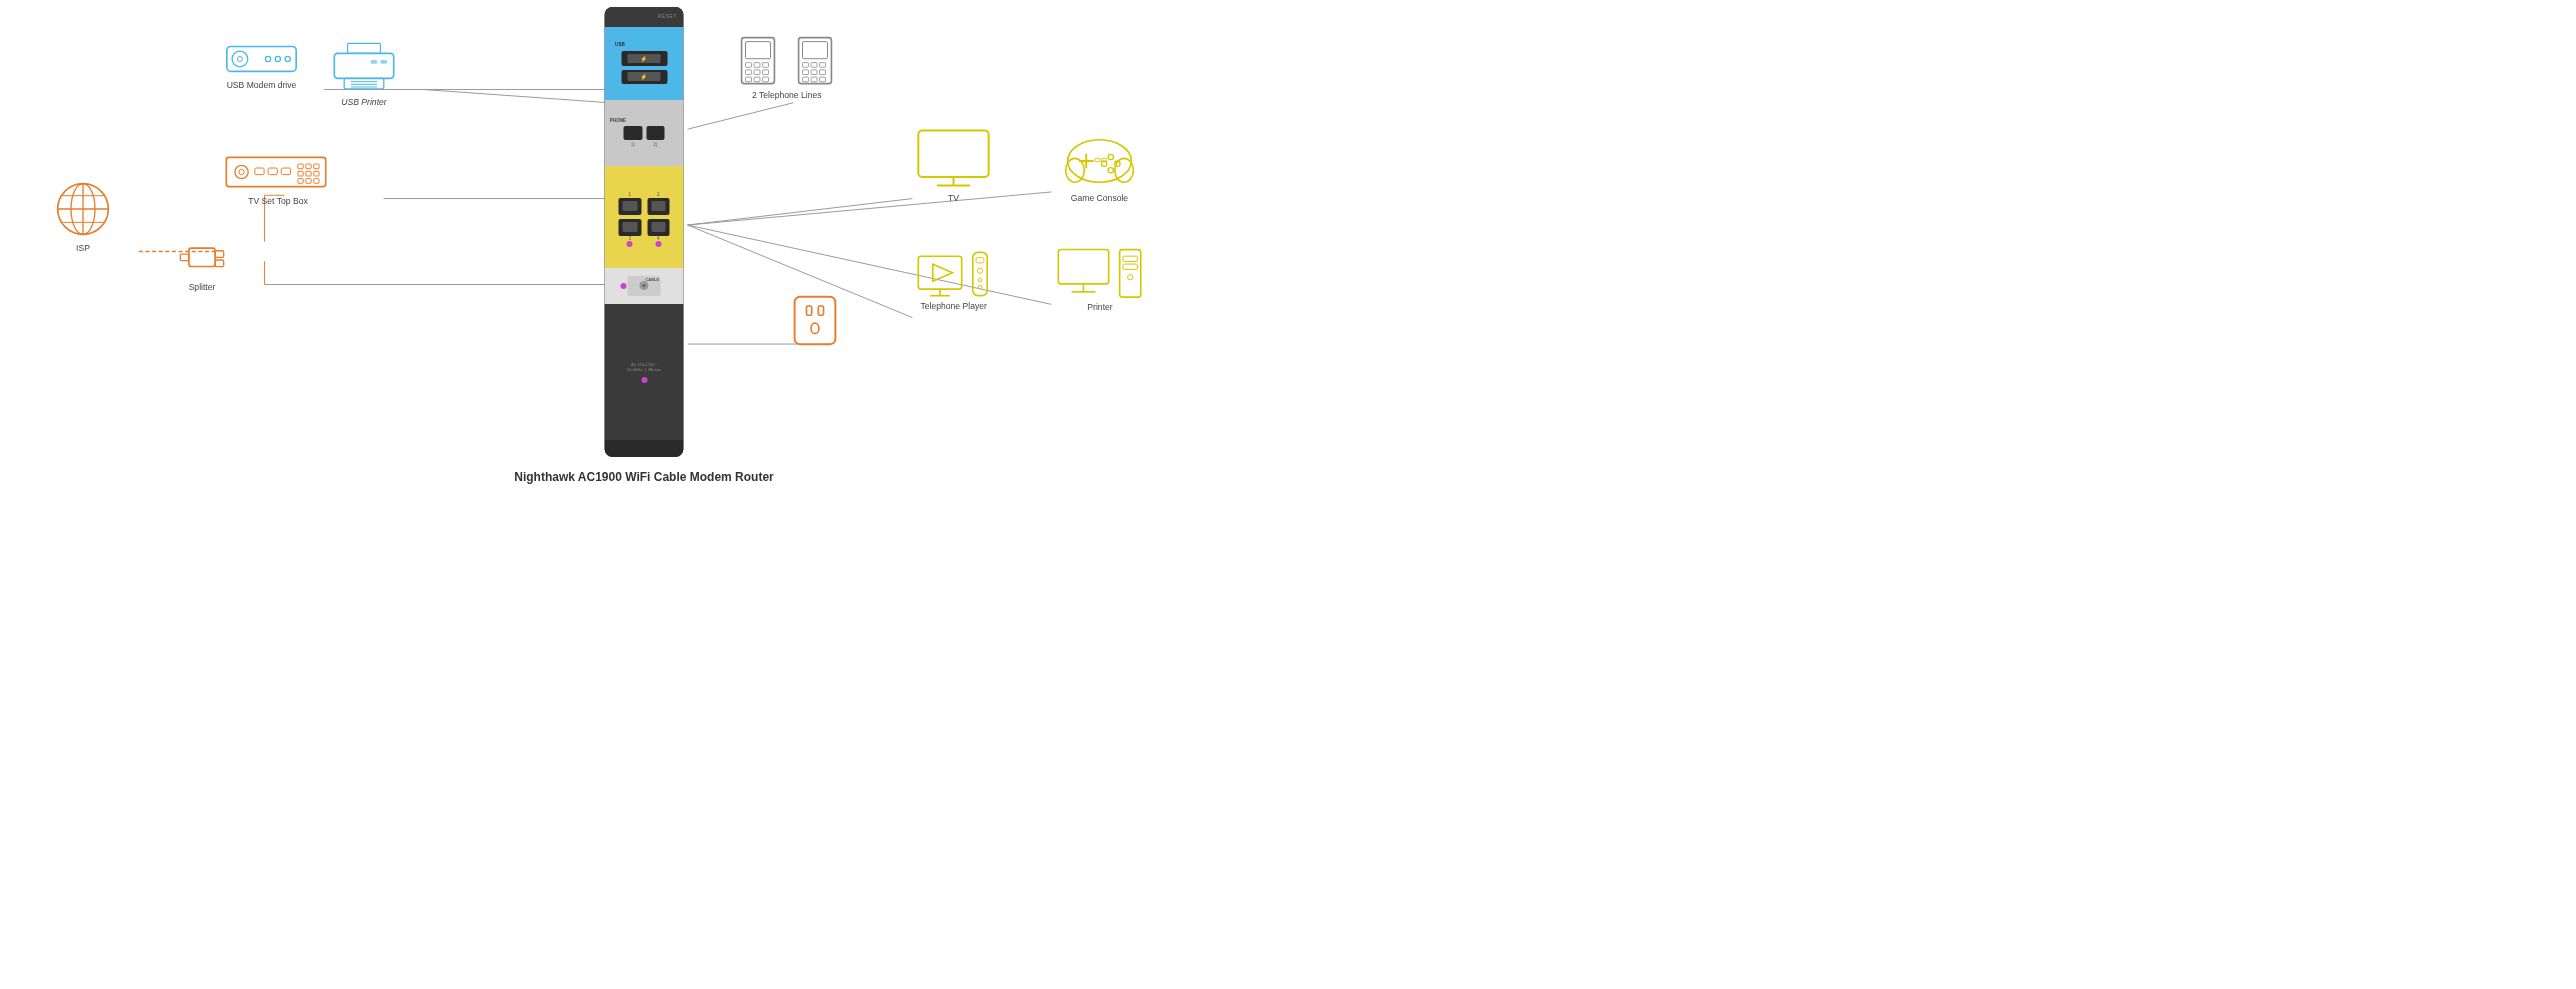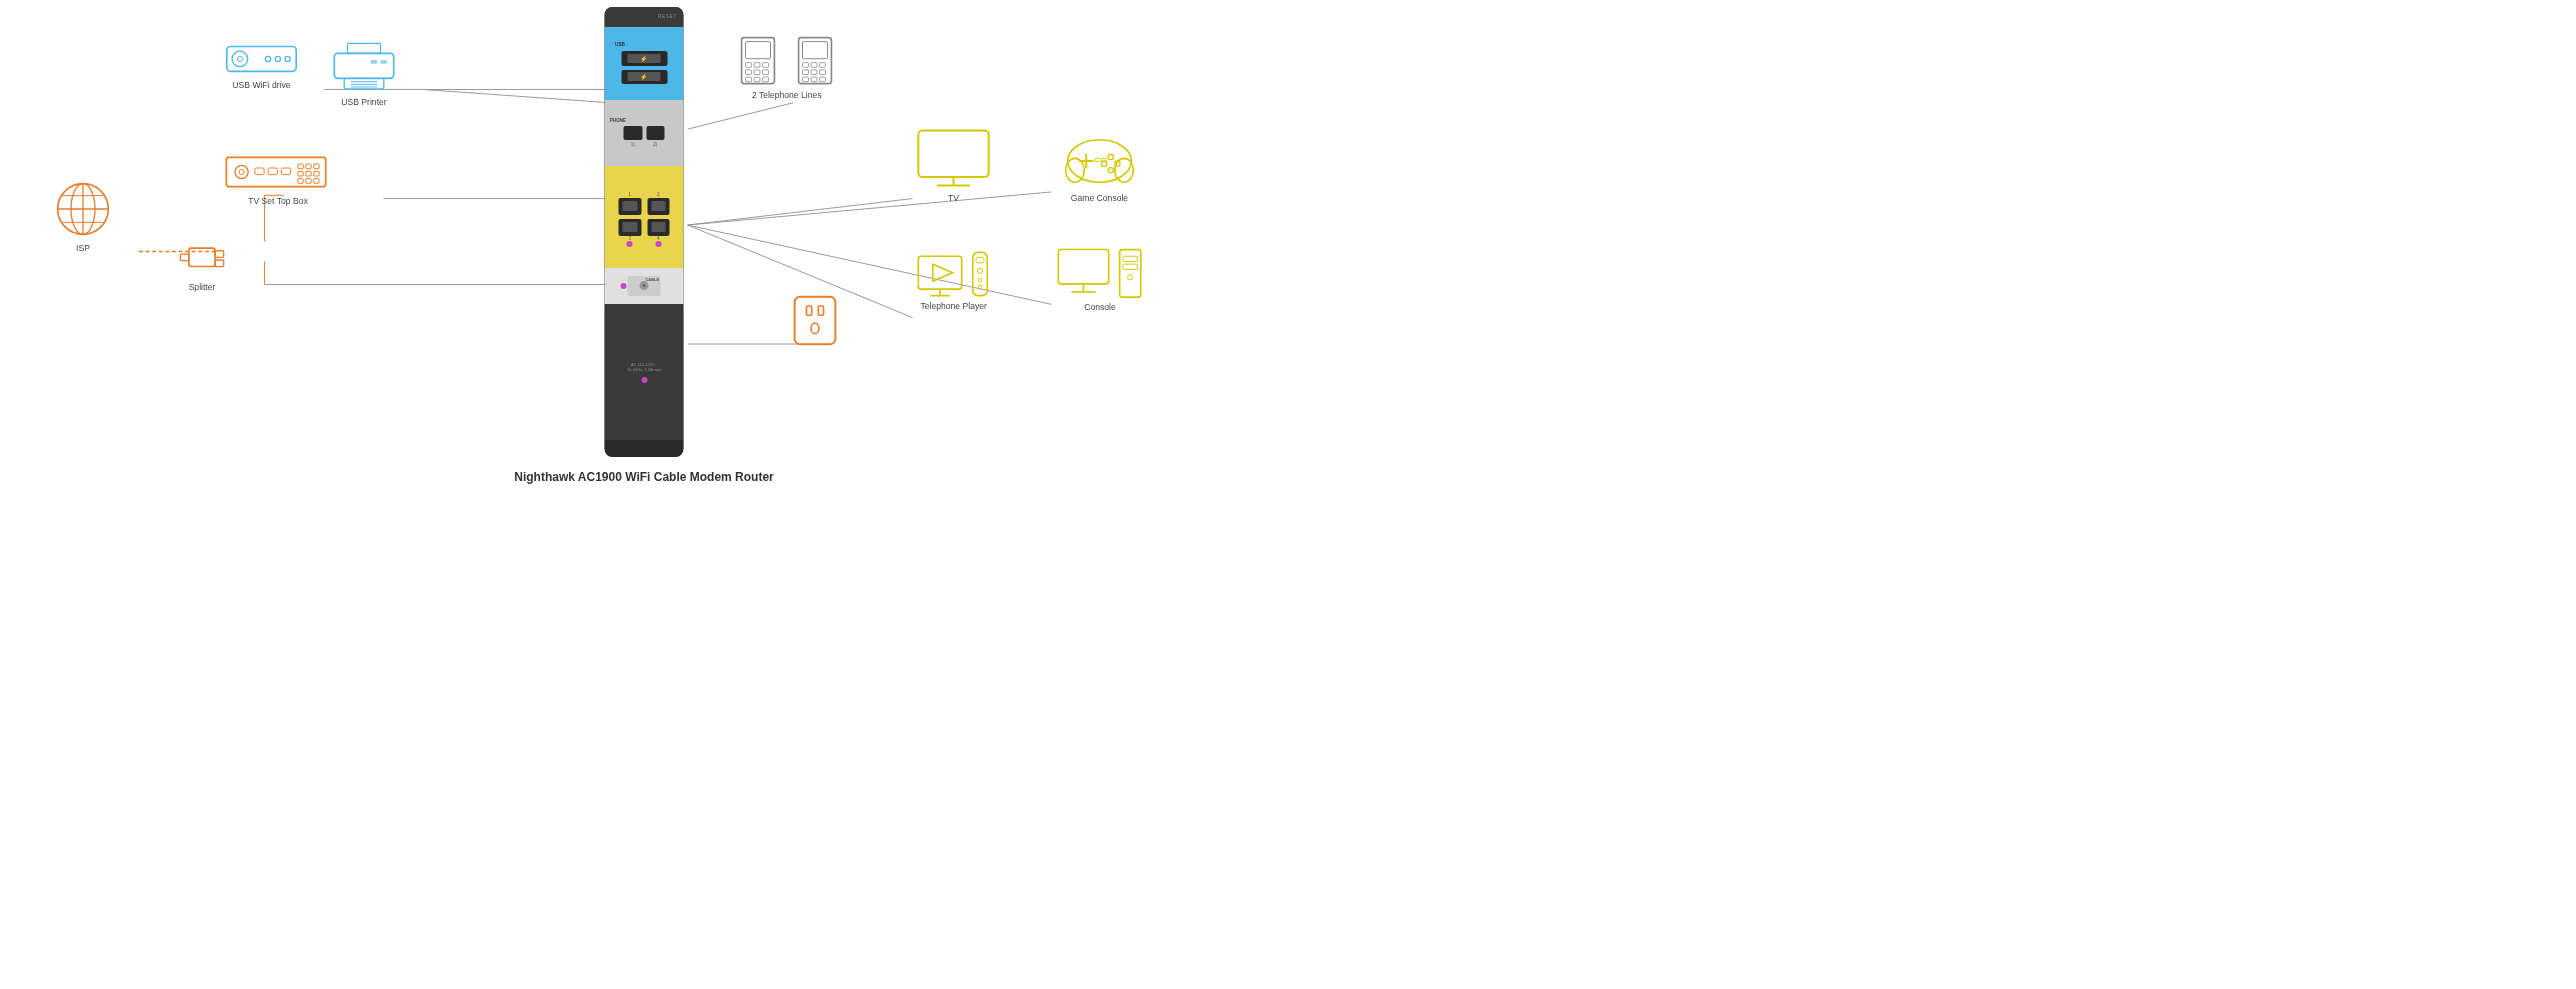--- a/index.html
+++ b/index.html
@@ -152,20 +152,21 @@
     }
     .usb-harddrive-icon {
       position: absolute;
       left: 225px;
       top: 40px;
     }
     .usb-printer-icon {
       position: absolute;
       left: 331px;
       top: 40px;
+      font-style: italic;
     }
 
     
     .telephone-lines-icon {
       position: absolute;
       right: 476px;
       top: 40px;
       justify-content: flex-end;
     }
     .tv-icon {
@@ -313,21 +314,21 @@
 
       <rect x="2" y="10" width="106" height="38" rx="6" fill="none" stroke="#4db8e8" stroke-width="2.5"></rect>
 
       <circle cx="22" cy="29" r="12" fill="none" stroke="#4db8e8" stroke-width="2"></circle>
       <circle cx="22" cy="29" r="4" fill="none" stroke="#4db8e8" stroke-width="1.5"></circle>
 
       <circle cx="65" cy="29" r="4" fill="none" stroke="#4db8e8" stroke-width="2"></circle>
       <circle cx="80" cy="29" r="4" fill="none" stroke="#4db8e8" stroke-width="2"></circle>
       <circle cx="95" cy="29" r="4" fill="none" stroke="#4db8e8" stroke-width="2"></circle>
     </svg>
-    <span class="icon-label">USB WiFi drive</span>
+    <span class="icon-label">USB Modem drive</span>
   </div>
 
   <div class="usb-printer-icon icon-wrap">
     <svg width="66" height="53" viewBox="0 0 100 80">
 
       <rect x="5" y="20" width="90" height="38" rx="5" fill="none" stroke="#4db8e8" stroke-width="2.5"></rect>
 
       <rect x="20" y="58" width="60" height="16" rx="2" fill="none" stroke="#4db8e8" stroke-width="2"></rect>
 
       <rect x="25" y="5" width="50" height="15" rx="2" fill="none" stroke="#4db8e8" stroke-width="2"></rect>
@@ -447,21 +448,21 @@
       <svg width="26.4" height="50" viewBox="0 0 40 75">
         <rect x="4" y="2" width="32" height="72" rx="4" fill="none" stroke="#d4c800" stroke-width="2.5"></rect>
 
         <rect x="9" y="12" width="22" height="8" rx="2" fill="none" stroke="#d4c800" stroke-width="1.5"></rect>
 
         <rect x="9" y="24" width="22" height="8" rx="2" fill="none" stroke="#d4c800" stroke-width="1.5"></rect>
 
         <circle cx="20" cy="44" r="4" fill="none" stroke="#d4c800" stroke-width="1.5"></circle>
       </svg>
     </div>
-    <span class="icon-label">Console</span>
+    <span class="icon-label">Printer</span>
   </div>
 
   <div class="power-outlet-icon icon-wrap" style="position:absolute;right:450px;top:294px;">
     <svg width="46" height="53" viewBox="0 0 70 80">
       <rect x="4" y="4" width="62" height="72" rx="8" fill="none" stroke="#e87d2a" stroke-width="3"></rect>
 
       <rect x="22" y="18" width="8" height="14" rx="2" fill="none" stroke="#e87d2a" stroke-width="2.5"></rect>
       <rect x="40" y="18" width="8" height="14" rx="2" fill="none" stroke="#e87d2a" stroke-width="2.5"></rect>
 
       <ellipse cx="35" cy="52" rx="6" ry="8" fill="none" stroke="#e87d2a" stroke-width="2.5"></ellipse>

